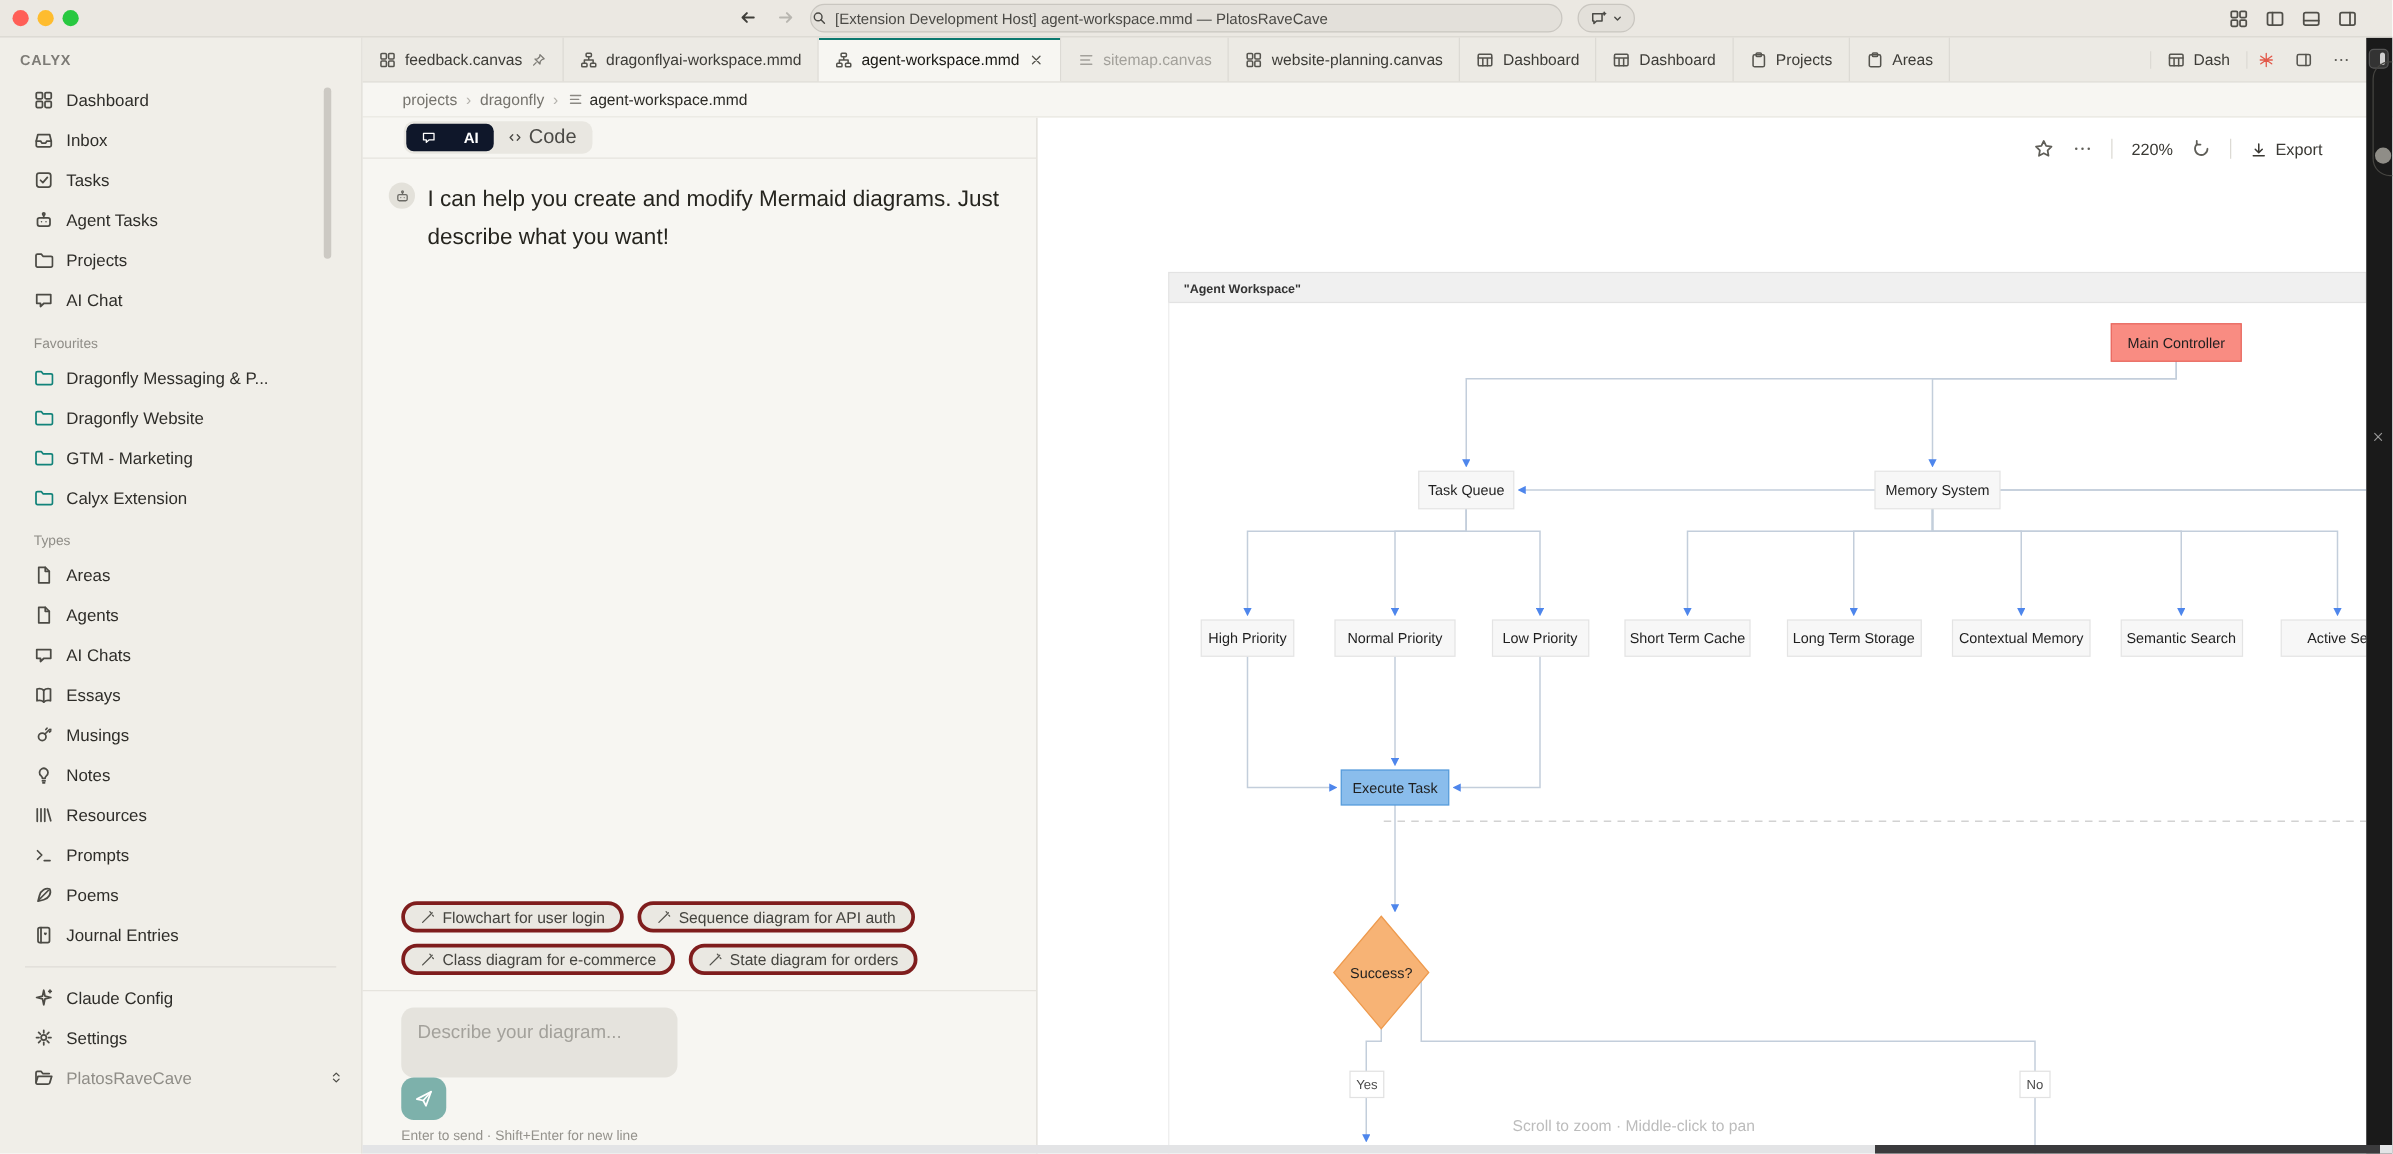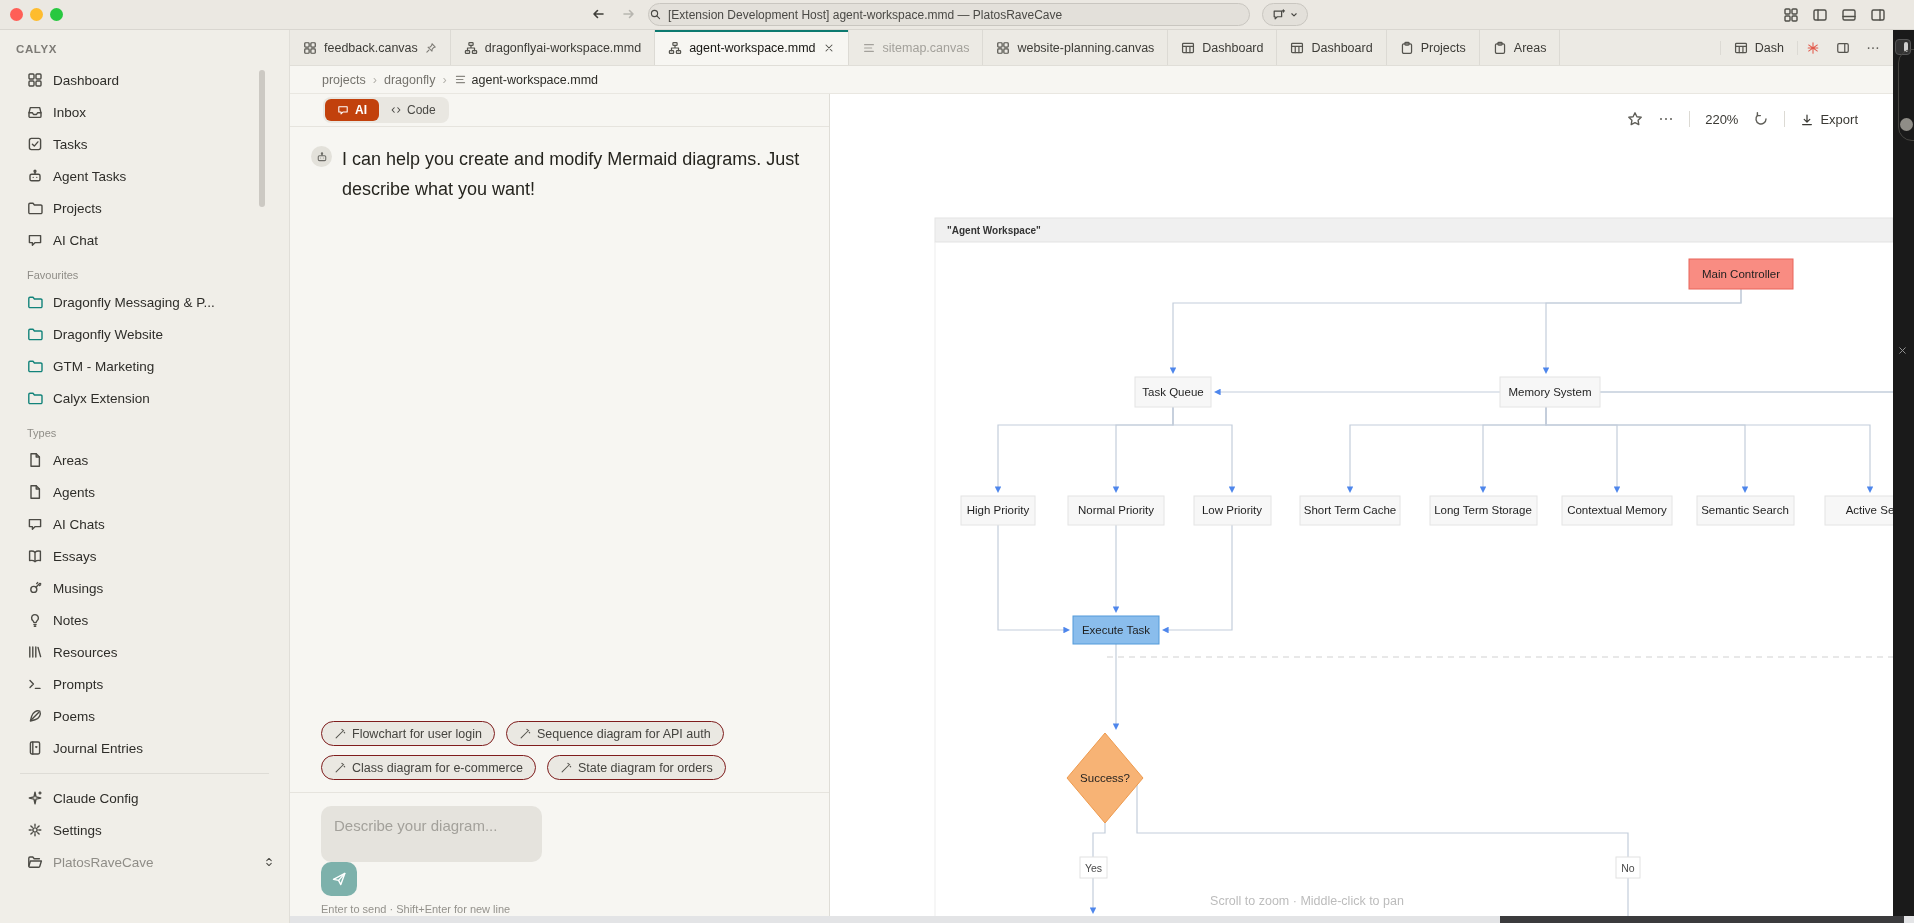--- a/index.html
+++ b/index.html
@@ -46,28 +46,28 @@
   
   .crumbbar { position:absolute; left:290px; top:66px; right:0; height:28px; background:#f7f6f2; border-bottom:1px solid #e9e7e1; display:flex; align-items:center; padding-left:32px; font-size:12.5px; color:#75736d; z-index:14; }
   .crumbbar .sep { margin:0 7px; color:#b3b1ab; }
   .crumb-file { color:#2c2b26; display:flex; align-items:center; gap:5px; }
   .crumb-file .icn { color:#8a8882; }
 
   
   .chatpanel { position:absolute; left:290px; top:94px; width:540px; height:829px; background:#f7f6f2; border-right:1px solid #dfddd7; z-index:10; }
   .chat-head { height:33px; border-bottom:1px solid #e6e4de; position:relative; }
   .seg { position:absolute; left:33px; top:3px; display:inline-flex; background:#e9e7e1; border-radius:8px; padding:2px; }
-  .seg-ai { display:flex; align-items:center; gap:6px; height:22px; padding:0 12px; border-radius:6px; background:#c2410c; color:#fff; font-size:12px; font-weight:bold; }
-  .seg-code { display:flex; align-items:center; gap:5px; height:22px; padding:0 11px; color:#4a4945; font-size:12px; }
+  .seg-ai { display:flex; align-items:center; gap:22px; height:22px; padding:0 12px; border-radius:6px; background:#0f172a; color:#fff; font-size:12px; font-weight:bold; }
+  .seg-code { display:flex; align-items:center; gap:5px; height:22px; padding:0 11px; color:#4a4945; font-size:16px; }
   .msg { display:flex; padding:18px 24px 0 21px; }
   .avatar { width:21px; height:21px; border-radius:50%; background:#e3e1da; display:flex; align-items:center; justify-content:center; color:#6b6a65; flex:none; margin-top:1px; }
   .msg-text { margin-left:10px; font-size:18px; line-height:1.64; color:#26251f; }
   .chat-bottom { position:absolute; left:0; right:0; bottom:8px; }
   .chips { padding:0 30px 12px 31px; display:flex; flex-wrap:wrap; gap:9px 11px; border-bottom:1px solid #e6e4de; }
-  .chip { display:inline-flex; align-items:center; gap:6px; height:25px; padding:0 12px; background:#eae8e2; border:1px solid #7f1d1d; border-radius:13px; font-size:12.5px; color:#45443f; white-space:nowrap; }
+  .chip { display:inline-flex; align-items:center; gap:6px; height:25px; padding:0 12px; background:#eae8e2; border:3px solid #7f1d1d; border-radius:13px; font-size:12.5px; color:#45443f; white-space:nowrap; }
   .chip .icn { color:#55544e; }
   .inputrow { display:flex; padding:13px 31px 0; align-items:flex-start;flex-direction:column; }
   .chat-input { flex:1; height:57px; background:#e5e3dd; border:none; border-radius:10px; padding:11px 13px; font-family:"Liberation Sans",sans-serif; font-size:15px; color:#35342f; resize:none; outline:none; }
   .chat-input::placeholder { color:#a3a19b; }
   .send-btn { width:36px; height:34px; border:none; border-radius:10px; background:#7db1ab; color:#fff; display:flex; align-items:center; justify-content:center; }
   .chat-hint { padding:7px 31px 0; font-size:11px; color:#94928c; }
 
   
   .canvas { position:absolute; left:830px; top:94px; width:1084px; height:829px; background:#fff; overflow:hidden; }
   .cv-toolbar { position:absolute; top:0; right:56px; height:33px; display:flex; align-items:flex-end; gap:15px; color:#5f5e58; z-index:5; }

